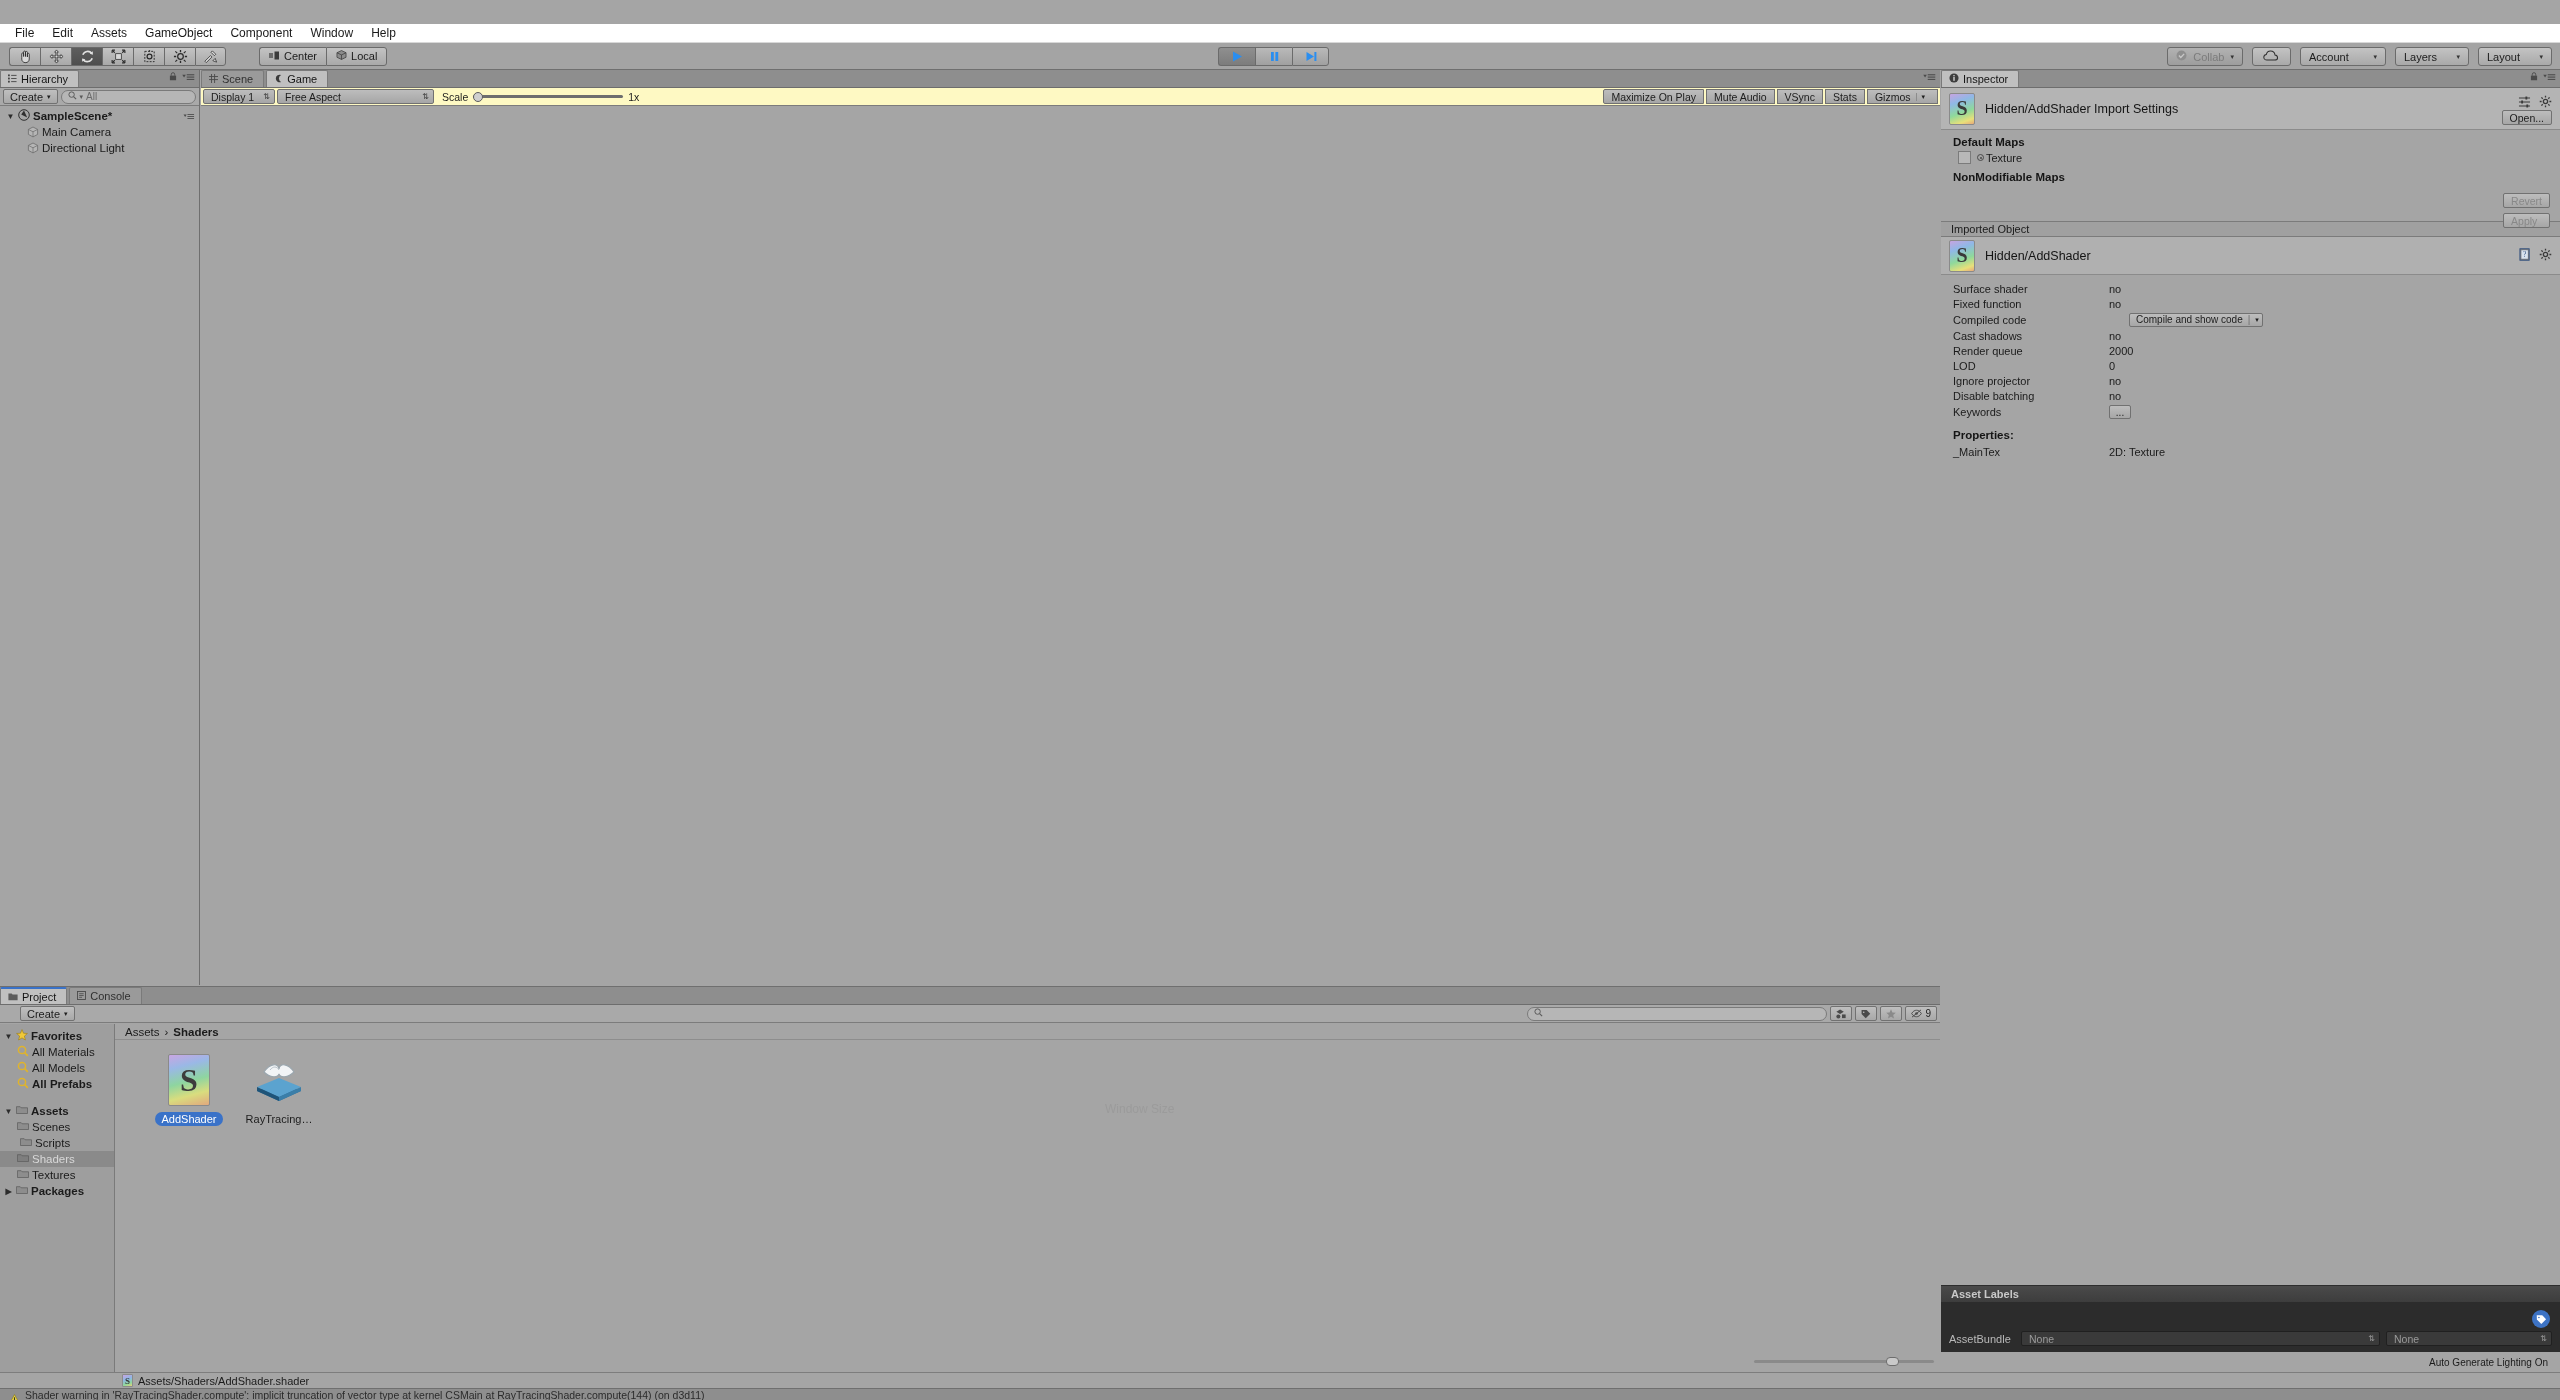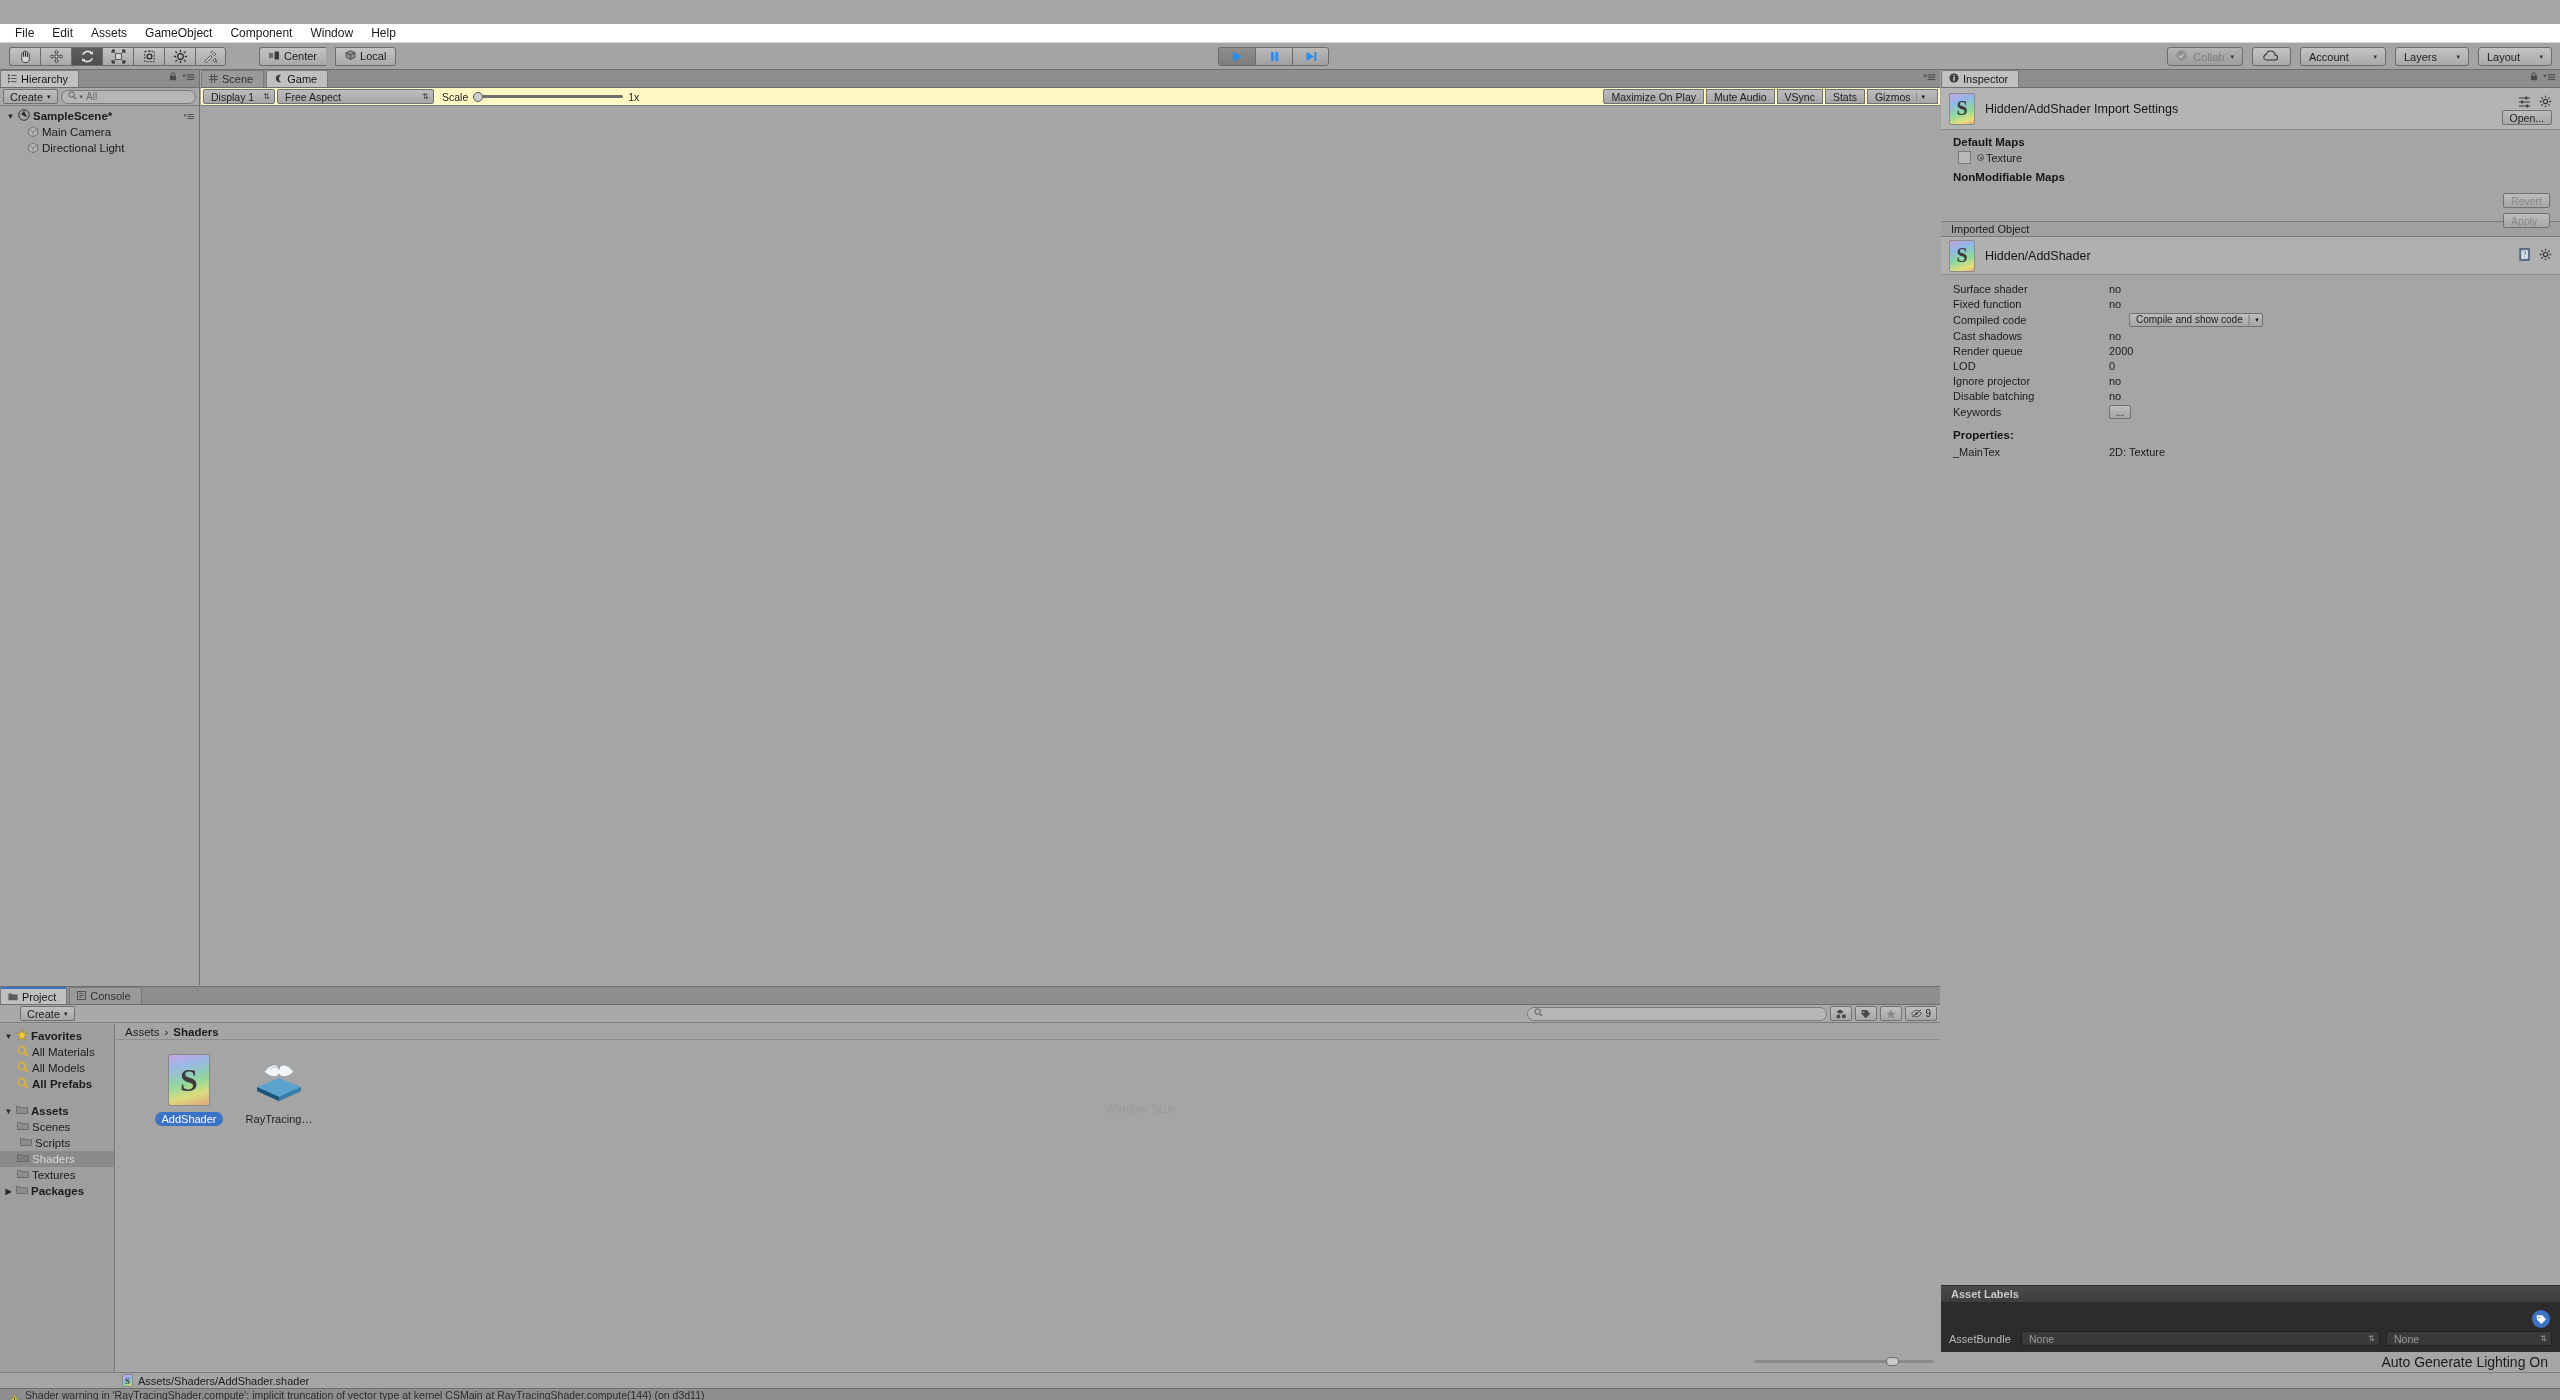--- a/index.html
+++ b/index.html
@@ -41,21 +41,21 @@
   .tool-btn {
     width:31px; height:19px; background:linear-gradient(#c3c3c3,#a9a9a9);
     border:1px solid #6b6b6b; border-right-width:0;
     display:flex; align-items:center; justify-content:center;
   }
   .tool-btn:first-child { border-radius:3px 0 0 3px; }
   .tool-btn:last-child { border-radius:0 3px 3px 0; border-right-width:1px; }
   .tool-btn.active { background:linear-gradient(#5e5e5e,#4e4e4e); }
   .tool-btn svg { display:block; }
 
-  .pivot-group { display:flex; margin-left:33px;gap:9px; }
+  .pivot-group { display:flex; margin-left:33px; }
   .pivot-btn {
     height:19px; padding:0 9px; background:linear-gradient(#c3c3c3,#a9a9a9);
     border:1px solid #6b6b6b; display:flex; align-items:center; gap:4px;
     font-size:11px; color:#1c1c1c;
   }
   .pivot-btn:first-child { border-radius:3px 0 0 3px; border-right-width:0; }
   .pivot-btn:last-child { border-radius:0 3px 3px 0; }
 
   .play-group { position:absolute; left:1218px; top:4px; display:flex; }
   .play-btn {
@@ -210,21 +210,21 @@
   }
   .al-body { height:50px; background:#2c2c2c; position:relative; }
   .tag-chip { position:absolute; right:10px; top:8px; width:18px; height:18px; border-radius:50%; background:#3d73c4; display:flex; align-items:center; justify-content:center; }
   .ab-row { position:absolute; left:0; bottom:6px; width:100%; display:flex; align-items:center; padding:0 8px; gap:6px; }
   .ab-label { font-size:11px; color:#b9b9b9; width:66px; }
   .ab-dd {
     height:15px; background:#3a3a3a; border:1px solid #202020; border-radius:2px;
     display:flex; align-items:center; justify-content:space-between; padding:0 4px 0 7px;
     font-size:10.5px; color:#9a9a9a;
   }
-  .auto-light { height:20px; background:#a5a5a5; display:flex; align-items:center; justify-content:flex-end; padding-right:12px; font-size:14px; color:#1b1b1b; }
+  .auto-light { height:20px; background:#a5a5a5; display:flex; align-items:center; justify-content:flex-end; padding-right:12px; font-size:10px; color:#1b1b1b; }
 
   
   .statusline {
     position:absolute; left:0; top:1372px; width:2560px; height:16px; background:#a5a5a5;
     display:flex; align-items:center; border-top:1px solid #7d7d7d;
   }
   .sl-path { margin-left:122px; display:flex; align-items:center; gap:5px; font-size:11px; color:#1b1b1b; }
   .sl-ico {
     width:11px; height:13px; border-radius:1px;
     background:linear-gradient(160deg,#c7a4e0,#8fb8e6 40%,#8fd99b 75%,#e8d07a 100%);

